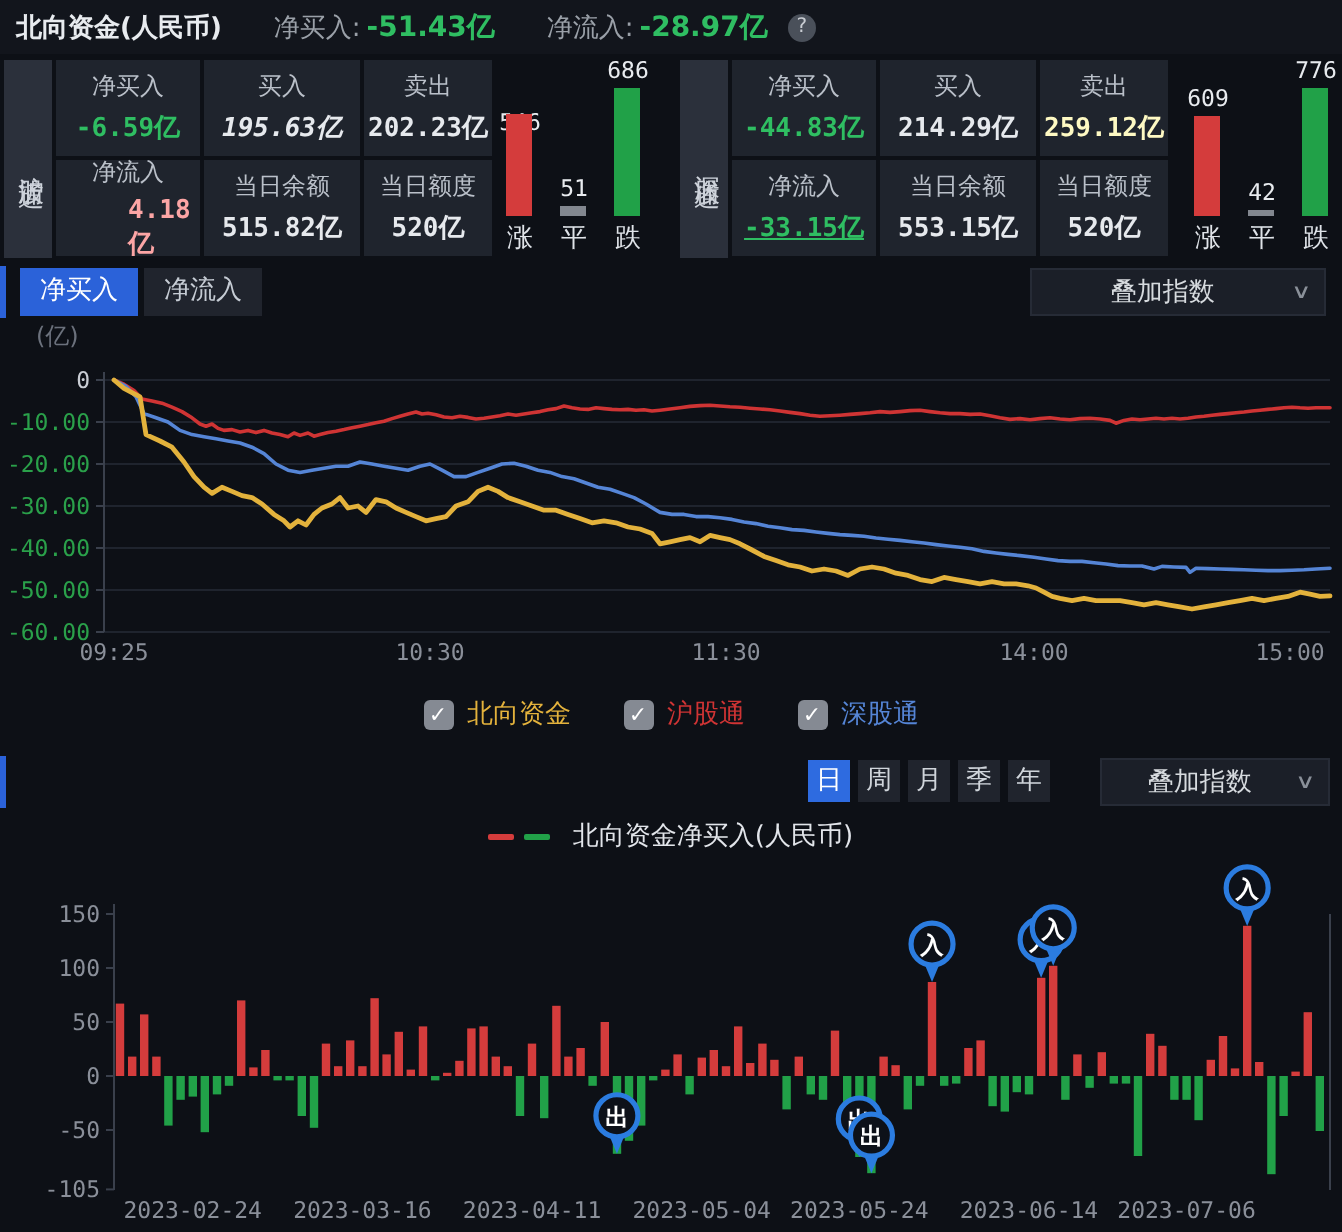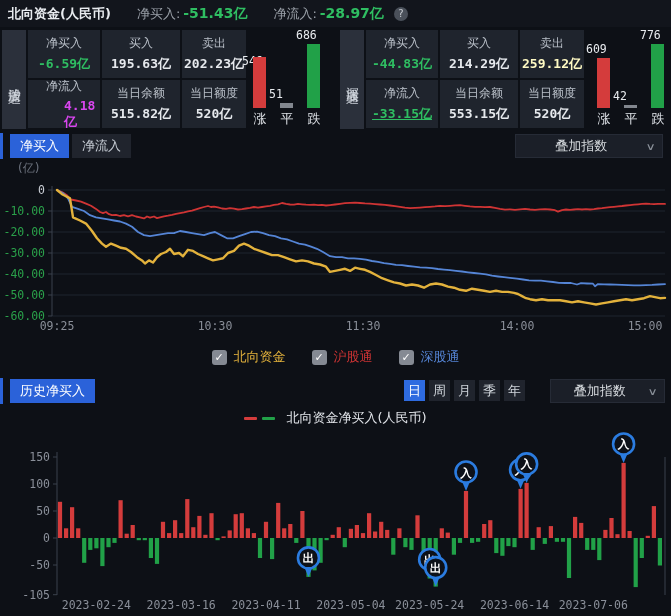--- a/index.html
+++ b/index.html
@@ -21,21 +21,21 @@
   .panel+.panel{margin-left:5px;}
   .strip{position:absolute;left:2px;top:2px;width:24px;height:99px;background:#2b303b;color:#ced3db;
          font-size:13px;writing-mode:vertical-lr;text-align:center;letter-spacing:2px;line-height:24px;}
   .cells{position:absolute;left:28px;top:2px;width:218px;height:99px;display:grid;
          grid-template-columns:72px 78px 64px;grid-template-rows:48px 48px;gap:2px;}
   .cell{background:#1f242d;display:flex;flex-direction:column;align-items:center;justify-content:center;gap:3px;}
   .cell .cl{font-size:12px;color:#bac0c9;}
   .cell .cv{font-size:13px;font-weight:bold;font-family:"DejaVu Sans Mono","Liberation Mono",monospace;}
   .mini{position:absolute;top:2px;width:85px;height:99px;}
   .p0 .mini{left:246px;} .p1 .mini{left:252px;}
-  .mini .cnt{position:absolute;width:36px;text-align:left;font-size:11.5px;color:#e8ebef;
+  .mini .cnt{position:absolute;width:36px;text-align:center;font-size:11.5px;color:#e8ebef;
              font-family:"DejaVu Sans Mono","Liberation Mono",monospace;}
   .mini .bar{position:absolute;width:13px;}
   .mini .nm{position:absolute;top:80px;width:24px;text-align:center;font-size:13px;color:#dfe3e8;}
   
   .shead{position:absolute;left:0;width:671px;height:26px;}
   .s1{top:133px;} .s2{top:378px;}
   .stripe{position:absolute;left:0;top:0;width:3px;height:26px;background:#2b62d9;}
   .tabs{position:absolute;left:10px;top:1px;display:flex;gap:3px;}
   .tab{height:24px;line-height:24px;padding:0 10px;font-size:13px;background:#20242d;color:#c6ccd4;cursor:pointer;}
   .tab.act{background:#2b62d9;color:#fff;}
@@ -80,29 +80,29 @@
   <div class="conn">
     <div class="panel p0">
       <div class="strip">沪股通</div>
       <div class="cells">
         <div class="cell">
             <div class="cl">净买入</div>
             <div class="cv" style="color: rgb(47, 190, 98);">-6.59亿</div>
           </div>
         <div class="cell">
             <div class="cl">买入</div>
-            <div class="cv" style="color: rgb(230, 233, 237);">195.63亿</div>
+            <div class="cv" style="color: rgb(230, 233, 237); font-style: italic;">195.63亿</div>
           </div>
         <div class="cell">
             <div class="cl">卖出</div>
             <div class="cv" style="color: rgb(230, 233, 237);">202.23亿</div>
           </div>
         <div class="cell">
             <div class="cl">净流入</div>
-            <div class="cv" style="color: #d946ef; margin-left: 36px;">4.18亿</div>
+            <div class="cv" style="color: #fca5a5; margin-left: 36px;">4.18亿</div>
           </div>
         <div class="cell">
             <div class="cl">当日余额</div>
             <div class="cv" style="color: rgb(230, 233, 237); text-align: center;">515.82亿</div>
           </div>
         <div class="cell">
             <div class="cl">当日额度</div>
             <div class="cv" style="color: rgb(230, 233, 237);">520亿</div>
           </div>
       </div>
@@ -217,21 +217,20 @@
       </span>
     <span class="item">
       <span class="cb">✓</span>
       <span id="lg2" style="color: rgb(85, 133, 214);">深股通</span>
       </span>
   </div>
 
   <div class="shead s2">
     <div class="stripe"></div>
     <div class="tabs">
-      <div class="tab act">历史净买入</div>
     </div>
     <div class="periods">
       <div class="pbtn act">日</div>
       <div class="pbtn">周</div>
       <div class="pbtn">月</div>
       <div class="pbtn">季</div>
       <div class="pbtn">年</div>
     </div>
     <div class="dd">
       <span class="txt">叠加指数</span>

